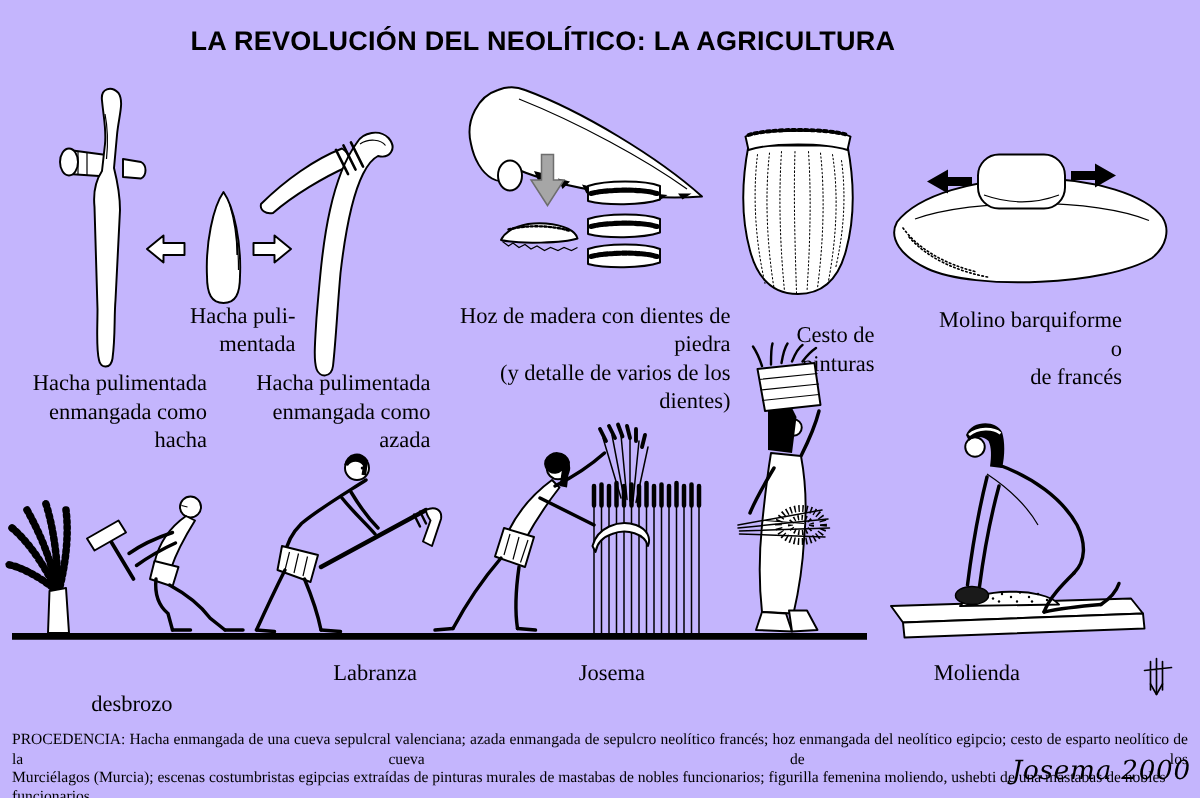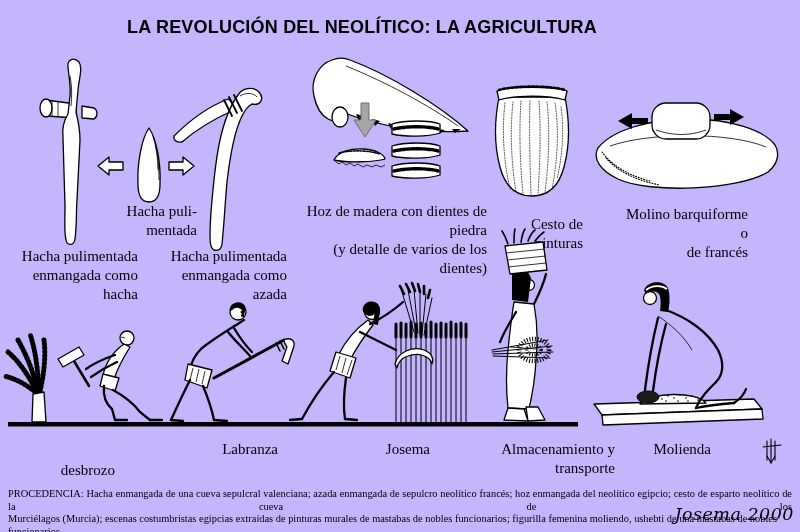--- a/index.html
+++ b/index.html
@@ -262,22 +262,21 @@
         <path class="limb" d="M716,154 C708,162 700,170 696,180"></path>
         <path class="limb" d="M696,180 C710,177 722,176 734,175"></path>
         <path class="limb" d="M734,175 C740,171 744,167 746,161"></path>
       </g>
     </svg>
   </div>
 
   <div class="cap" style="left:35px;top:461px;width:80px">desbrozo</div>
   <div class="cap" style="left:198px;top:440px;width:80px">Labranza</div>
   <div class="cap" style="left:350px;top:440px;width:80px">Josema</div>
-  <div class="cap" style="left:455px;top:440px;width:160px">Almacenamiento y transporte</div>
-  <div class="cap" style="left:631px;top:440px;width:80px">Molienda</div>
+  <div class="cap" style="left:600px;top:440px;width:80px">Molienda</div>
 
   <div class="ill" style="left:758px;top:438px">
     <svg width="28" height="34" viewBox="0 0 28 34">
       <path class="ln" style="stroke-width:1.1" d="M9,3 V22 M13,1 V25 M17,3 V22 M5,9 L23,7"></path>
       <path class="ln" style="stroke-width:1.1" d="M13,25 L9,18 M13,25 L17,18"></path>
     </svg>
   </div>
 
   <div class="foot" style="top:488px">
     <div class="l1">PROCEDENCIA: Hacha enmangada de una cueva sepulcral valenciana; azada enmangada de sepulcro neolítico francés; hoz enmangada del neolítico egipcio; cesto de esparto neolítico de la cueva de los</div>

